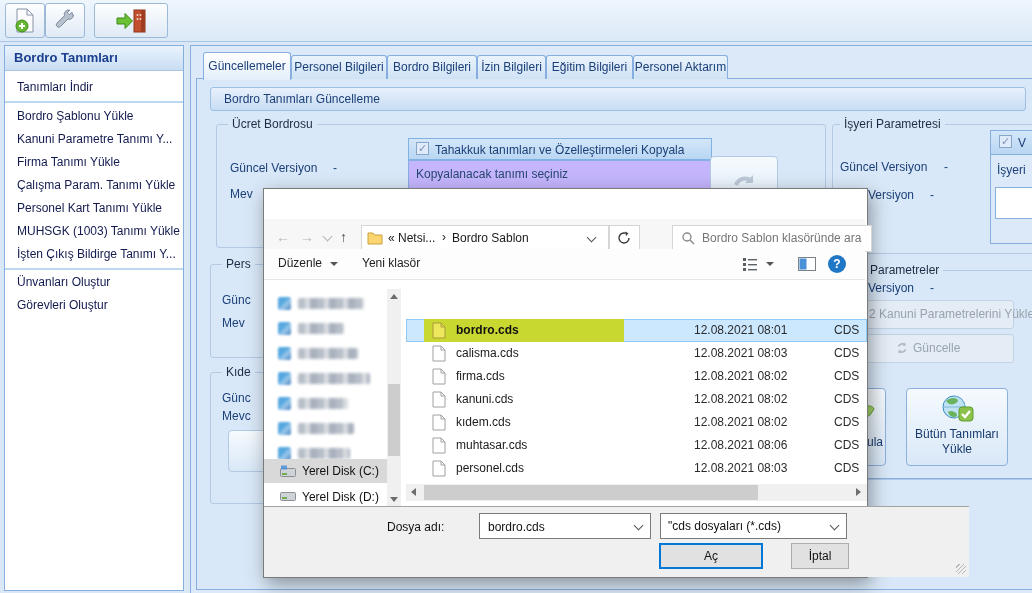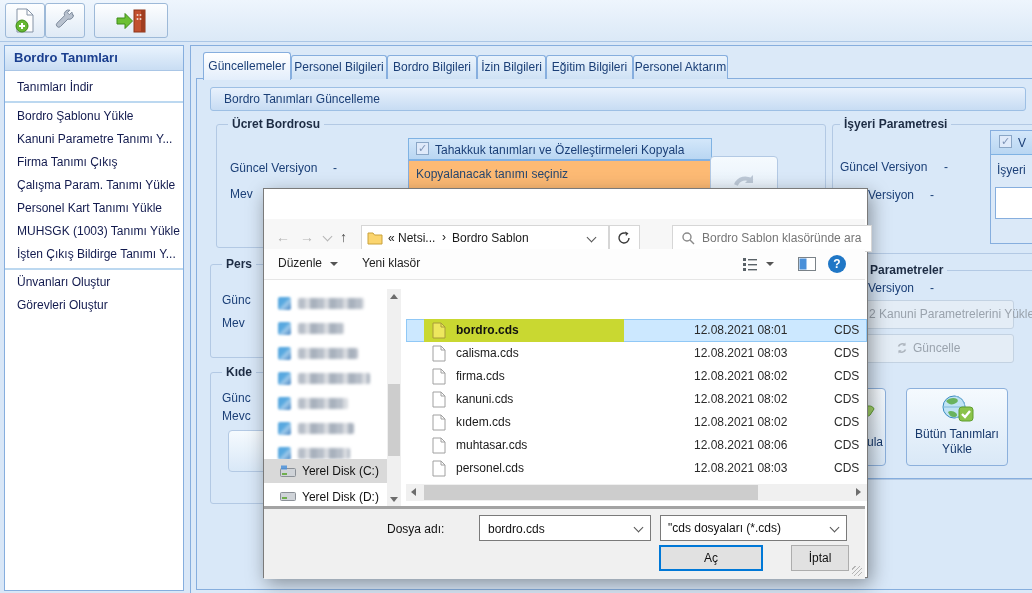--- a/index.html
+++ b/index.html
@@ -6,21 +6,21 @@
   #screen{position:relative;width:1032px;height:593px;overflow:hidden;
     background:#d9e7f7;font-family:"Liberation Sans",sans-serif;font-size:12px;color:#1a1a1a}
   .abs{position:absolute}
   .blue{color:#1b3f77}
   .navy{color:#121a4e}
   
   .tbbtn{position:absolute;border:1px solid #9db9d8;border-radius:3px;
     background:linear-gradient(#fdfeff,#dfeaf6);display:flex;align-items:center;justify-content:center}
   
   .grp{position:absolute;border:1px solid #b3c9e4;border-radius:3px}
-  .legend{position:absolute;font-weight:bold;color:#1d2c44;background:#d9e8f8;padding:0 4px;white-space:nowrap}
+  .legend{position:absolute;font-weight:normal;color:#1d2c44;background:#d9e8f8;padding:0 4px;white-space:nowrap}
   .gbtn{position:absolute;border:1px solid #8cb0dc;border-radius:4px;
     background:linear-gradient(#f5fafe,#d9e8f7)}
   .dbtn{position:absolute;border:1px solid #c3d2e2;border-radius:3px;background:#e4edf6;color:#9aa3ad}
   .tab{position:absolute;height:23px;line-height:23px;border:1px solid #86aede;border-bottom:none;
     border-radius:3px 3px 0 0;text-align:center;color:#1b3f77;background:linear-gradient(#eaf3fc,#cfe2f5);z-index:2}
   .tab.active{height:27px;line-height:27px;background:linear-gradient(#ffffff,#e3eefb);z-index:3}
   .chk{position:absolute;width:13px;height:13px;box-sizing:border-box;background:#dfeafa;
     border:1px solid #8aa6c6;color:#7d93b6;font-size:11px;line-height:11px;text-align:center}
   .chev{display:inline-block;width:6px;height:6px;border-right:1.5px solid #555;border-bottom:1.5px solid #555;transform:rotate(45deg)}
   .chev.up{transform:rotate(-135deg);border-color:#8a8a8a}
@@ -81,21 +81,21 @@
   </div>
 
   <div class="abs" style="left:4px;top:45px;width:180px;height:546px;background:#fff;border:1px solid #86aede;box-sizing:border-box">
     <div class="abs" style="left:0;top:0;width:178px;height:24px;background:linear-gradient(#e9f3fd,#c9ddf3);border-bottom:1px solid #aac6e6">
       <span class="abs" style="left:9px;top:4px;font-weight:bold;font-size:13px;color:#1b3f8f">Bordro Tanımları</span>
     </div>
     <div class="abs navy" style="left:12px;top:34px">Tanımları İndir</div>
     <div class="abs" style="left:0;top:55px;width:178px;height:2px;background:#bcd8f0"></div>
     <div class="abs navy" style="left:12px;top:63px">Bordro Şablonu Yükle</div>
     <div class="abs navy" style="left:12px;top:86px">Kanuni Parametre Tanımı Y...</div>
-    <div class="abs navy" style="left:12px;top:109px">Firma Tanımı Çıkış</div>
+    <div class="abs navy" style="left:12px;top:109px">Firma Tanımı Yükle</div>
     <div class="abs navy" style="left:12px;top:132px">Çalışma Param. Tanımı Yükle</div>
     <div class="abs navy" style="left:12px;top:155px">Personel Kart Tanımı Yükle</div>
     <div class="abs navy" style="left:12px;top:178px">MUHSGK (1003) Tanımı Yükle</div>
     <div class="abs navy" style="left:12px;top:201px">İşten Çıkış Bildirge Tanımı Y...</div>
     <div class="abs" style="left:0;top:222px;width:178px;height:2px;background:#bcd8f0"></div>
     <div class="abs navy" style="left:12px;top:229px">Ünvanları Oluştur</div>
     <div class="abs navy" style="left:12px;top:252px">Görevleri Oluştur</div>
   </div>
 
   <div class="abs" style="left:190px;top:45px;width:850px;height:547px;background:#dbe9f8;border:1px solid #86aede"></div>
@@ -115,21 +115,21 @@
 
   <div class="grp" style="left:216px;top:124px;width:608px;height:122px"></div>
   <span class="legend" style="left:228px;top:117px">Ücret Bordrosu</span>
   <span class="abs blue" style="left:230px;top:161px">Güncel Versiyon</span>
   <span class="abs blue" style="left:333px;top:161px">-</span>
   <span class="abs blue" style="left:230px;top:187px">Mev</span>
   <div class="abs" style="left:408px;top:138px;width:304px;height:22px;background:linear-gradient(#d3e7fa,#b9d6f2);border:1px solid #7fb2e3;box-sizing:border-box">
     <span class="chk" style="left:7px;top:3px">✓</span>
     <span class="abs blue" style="left:26px;top:4px">Tahakkuk tanımları ve Özelleştirmeleri Kopyala</span>
   </div>
-  <div class="abs" style="left:408px;top:160px;width:304px;height:50px;background:#fdba74;border:1px solid #86aede;box-sizing:border-box">
+  <div class="abs" style="left:408px;top:160px;width:304px;height:50px;background:#c4b5fd;border:1px solid #86aede;box-sizing:border-box">
     <span class="abs" style="left:7px;top:6px;color:#27476f">Kopyalanacak tanımı seçiniz</span>
   </div>
   <div class="gbtn" style="left:710px;top:156px;width:66px;height:68px;border-color:#b3c9e4">
     <svg width="36" height="36" viewBox="0 0 36 36" style="position:absolute;left:15px;top:14px">
       <path d="M10 14a10 10 0 0 1 16-4" fill="none" stroke="#bcc8d6" stroke-width="4"></path>
       <path d="M27 4v8h-8z" fill="#bcc8d6"></path>
       <path d="M26 22a10 10 0 0 1-16 4" fill="none" stroke="#bcc8d6" stroke-width="4"></path>
       <path d="M9 32v-8h8z" fill="#bcc8d6"></path>
     </svg>
   </div>
@@ -353,21 +353,21 @@
       <span class="dt">12.08.2021 08:03</span>
       <span class="tp">CDS</span>
     </div>
 
     <div class="sbar-track" style="left:142px;top:295px;width:461px;height:17px">
       <span class="tri" style="left:5px;top:4px;border-top:4px solid transparent;border-bottom:4px solid transparent;border-right:5px solid #6d6d6d"></span>
       <div class="sbar-thumb" style="left:18px;top:1px;width:334px;height:15px"></div>
       <span class="tri" style="left:450px;top:4px;border-top:4px solid transparent;border-bottom:4px solid transparent;border-left:5px solid #6d6d6d"></span>
     </div>
 
-    <div class="abs" style="left:0;top:317px;width:601px;height:70px;background:#f0f0f0;border-top:3px solid #a3a3a3">
+    <div class="abs" style="left:0;top:317px;width:705px;height:70px;background:#f0f0f0;border-top:1px solid #a3a3a3">
       <span class="abs" style="left:123px;top:13px;color:#111">Dosya adı:</span>
       <div class="combo" style="left:215px;top:6px;width:172px;height:26px">
         <input style="position: absolute; left: 6px; top: 5px; width: 135px; color: rgb(17, 17, 17);" value="bordro.cds">
         <span class="chev cc"></span>
       </div>
       <div class="combo" style="left:396px;top:6px;width:187px;height:26px">
         <span class="cv" style="color:#111">"cds dosyaları (*.cds)</span>
         <span class="chev cc"></span>
       </div>
       <div class="abs" style="left:395px;top:36px;width:104px;height:26px;background:#e1e1e1;border:2px solid #0078d7;box-sizing:border-box;text-align:center;line-height:22px">

